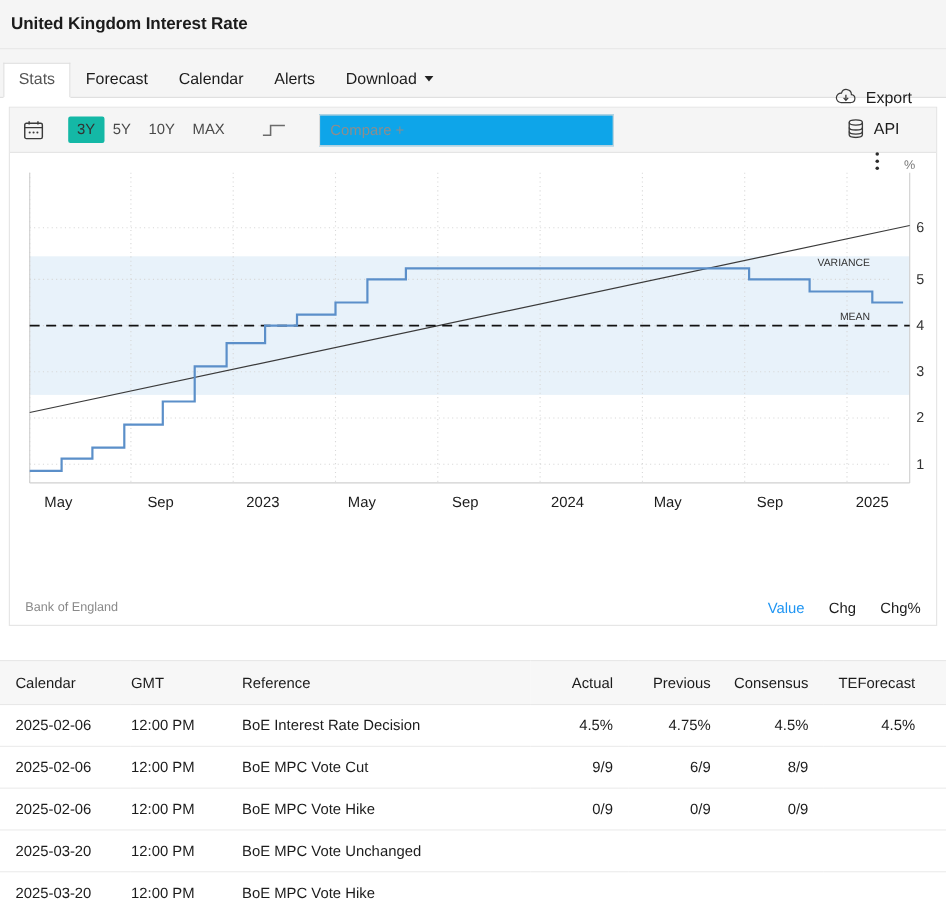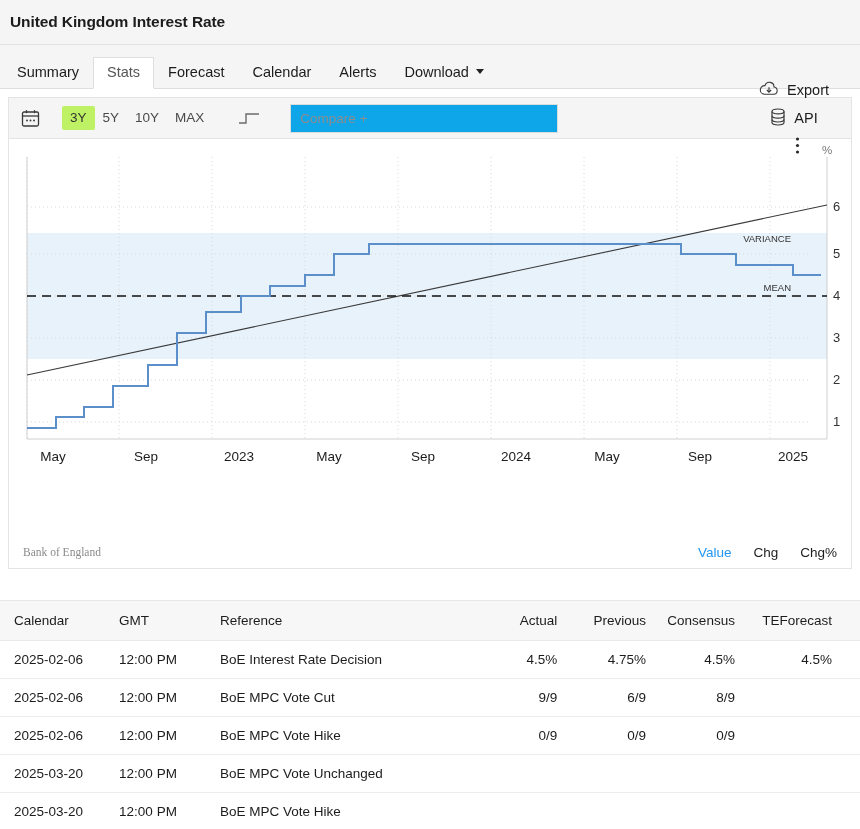--- a/index.html
+++ b/index.html
@@ -92,21 +92,21 @@
   .tb-cal { display:flex; align-items:center; margin-right: 22px; cursor: pointer; }
   .ranges { display: flex; align-items: center; gap: 0; }
   .range-btn {
     font-size: 13.5px;
     color: #4a4a4a;
     padding: 5px 8px;
     cursor: pointer;
     border-radius: 2px;
     line-height: 1;
   }
-  .range-btn.active { background: #bef264; color: #333; }
+  .range-btn.active { background: #14b8a6; color: #333; }
   .tb-charttype { margin-left: 26px; cursor: pointer; display:flex; align-items:center; }
   .compare-wrap { margin-left: 30px; }
   .compare-input {
     width: 268px; height: 29px;
     border: 1px solid #dcdcdc;
     background: #0ea5e9;
     font-size: 13.5px;
     font-family: "Liberation Sans", sans-serif;
     color: #333;
     padding: 0 9px;
@@ -126,21 +126,21 @@
   .plot-svg { display: block; }
 
   .chart-footer {
     position: absolute;
     left: 0; right: 0; bottom: 0;
     height: 34px;
     display: flex;
     align-items: center;
     padding: 0 14px 0 14px;
   }
-  .source-label { font-size: 11.5px; color: #8a8a8a; font-family: Liberation Serif, serif; }
+  .source-label { font-size: 11.5px; color: #8a8a8a; }
   .footer-links { margin-left: auto; display: flex; gap: 22px; }
   .flink { font-size: 13.5px; color: #1c1c1c; cursor: pointer; }
   .flink.active { color: #2196f3; }
 
   
   .cal-table {
     margin-top: 31px;
     width: 860px;
     border-collapse: collapse;
     table-layout: fixed;
@@ -171,23 +171,20 @@
   .cal-table th.col-te, .cal-table td.col-te { text-align: right; padding-right: 28px; }
 </style>
 </head>
 <body>
 
 <div class="page-header">
   <h1>United Kingdom Interest Rate</h1>
 </div>
 
 <div class="tabbar">
-  <div class="tab">
-    <span>Summary</span>
-  </div>
   <div class="tab active">
     <span>Stats</span>
   </div>
   <div class="tab">
     <span>Forecast</span>
   </div>
   <div class="tab">
     <span>Calendar</span>
   </div>
   <div class="tab">

